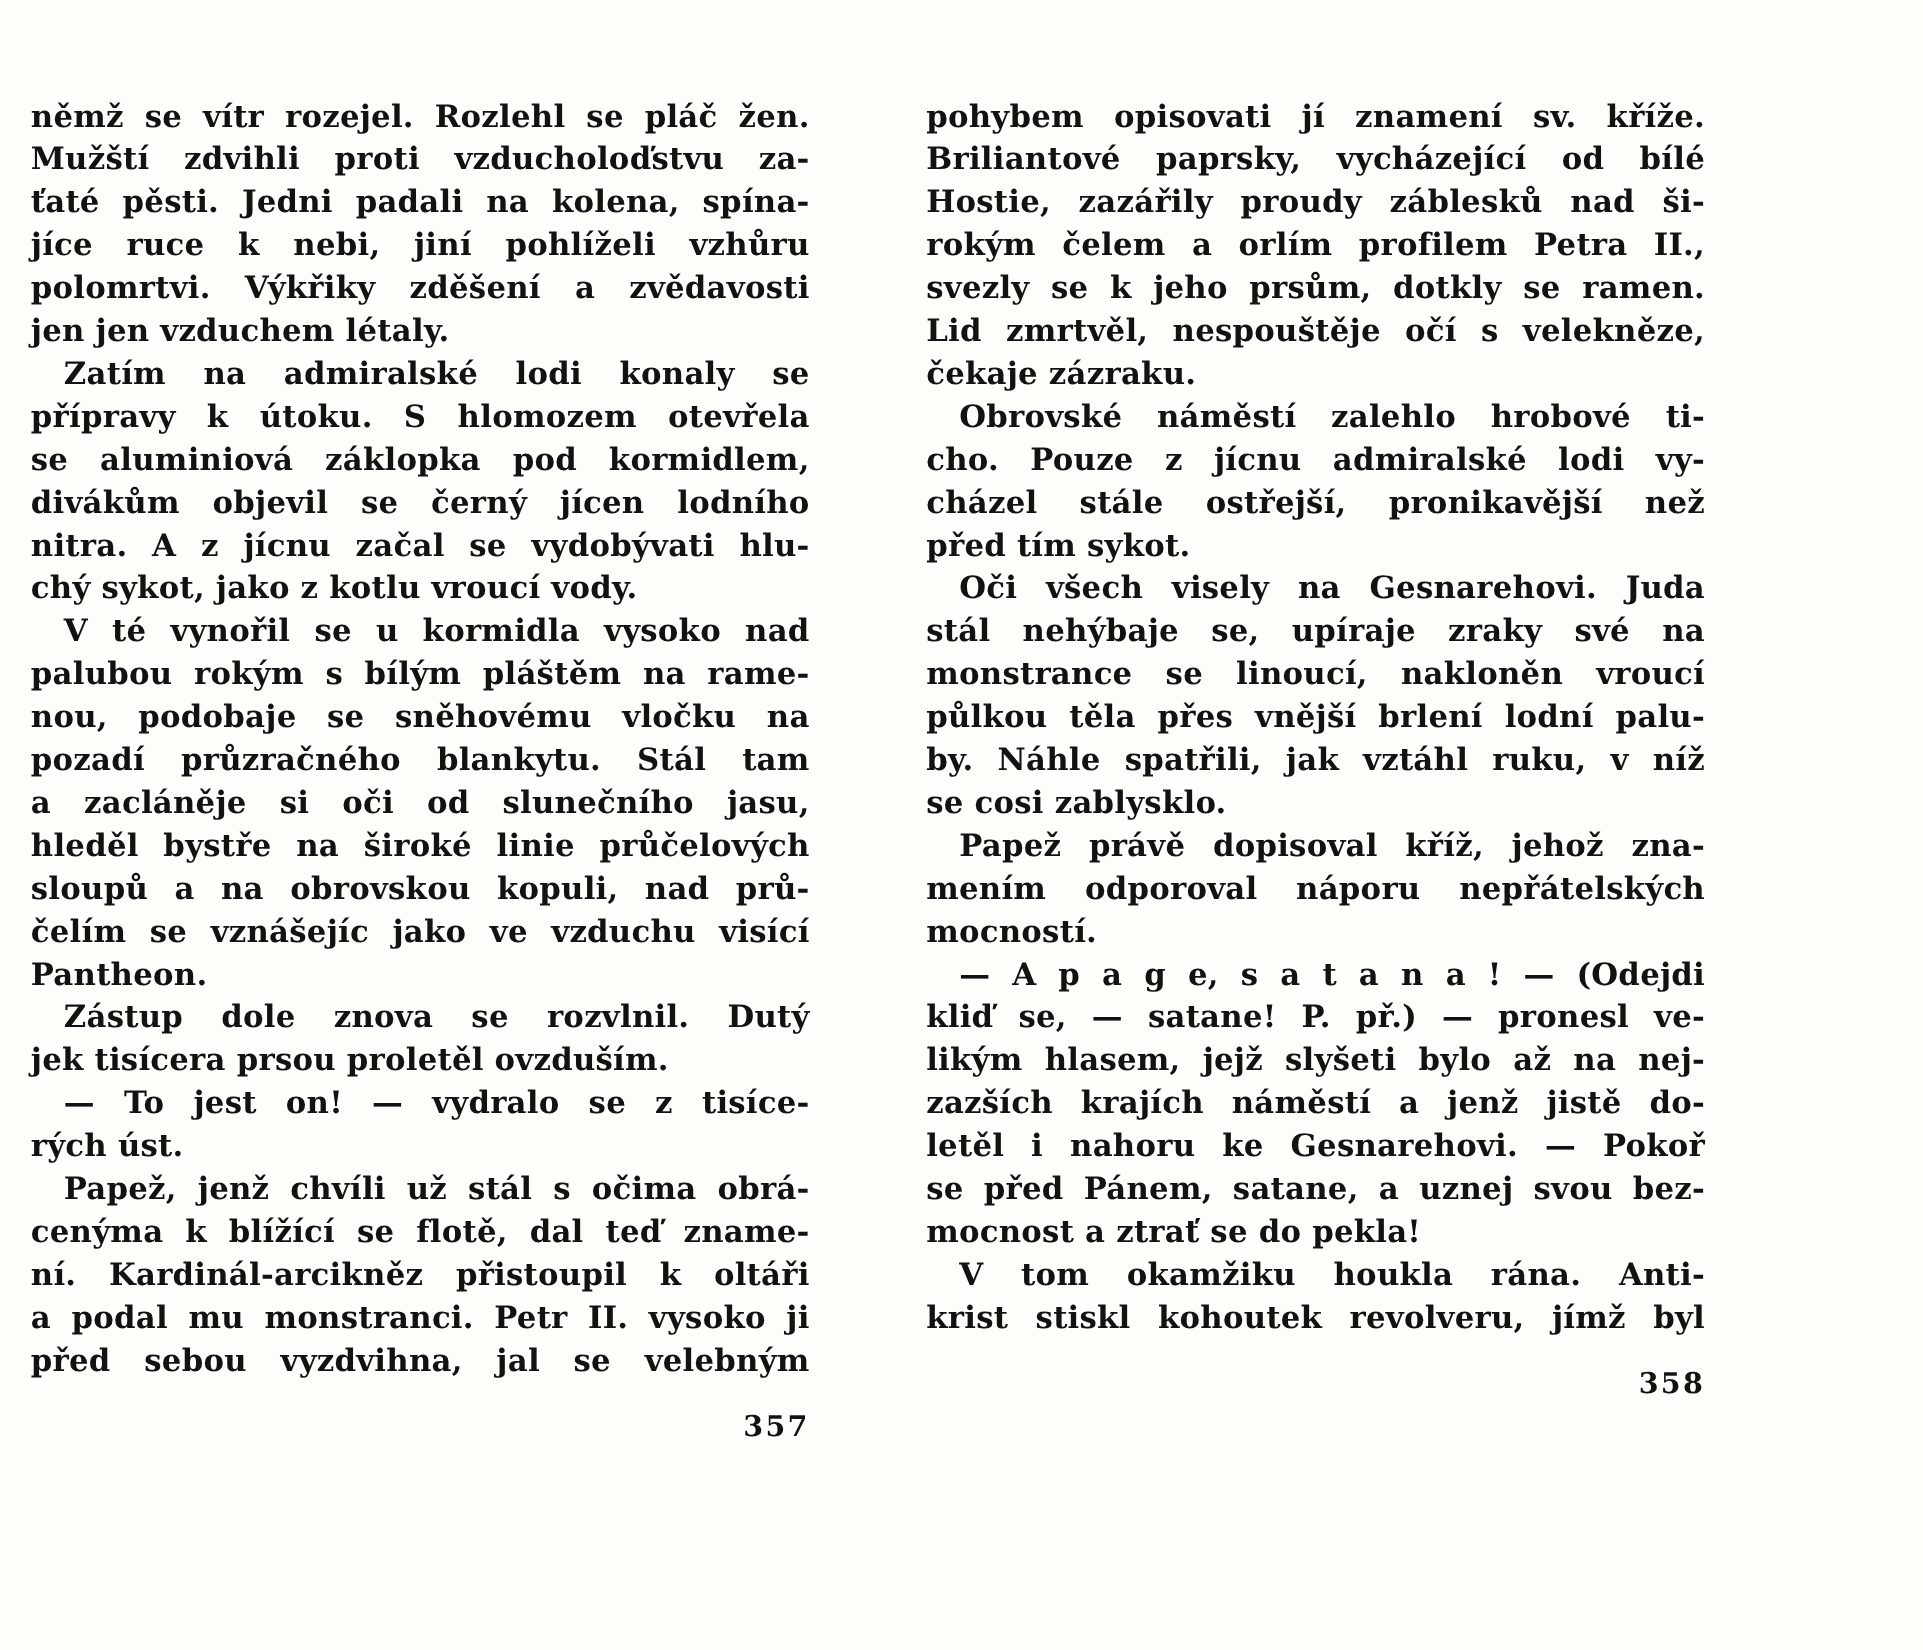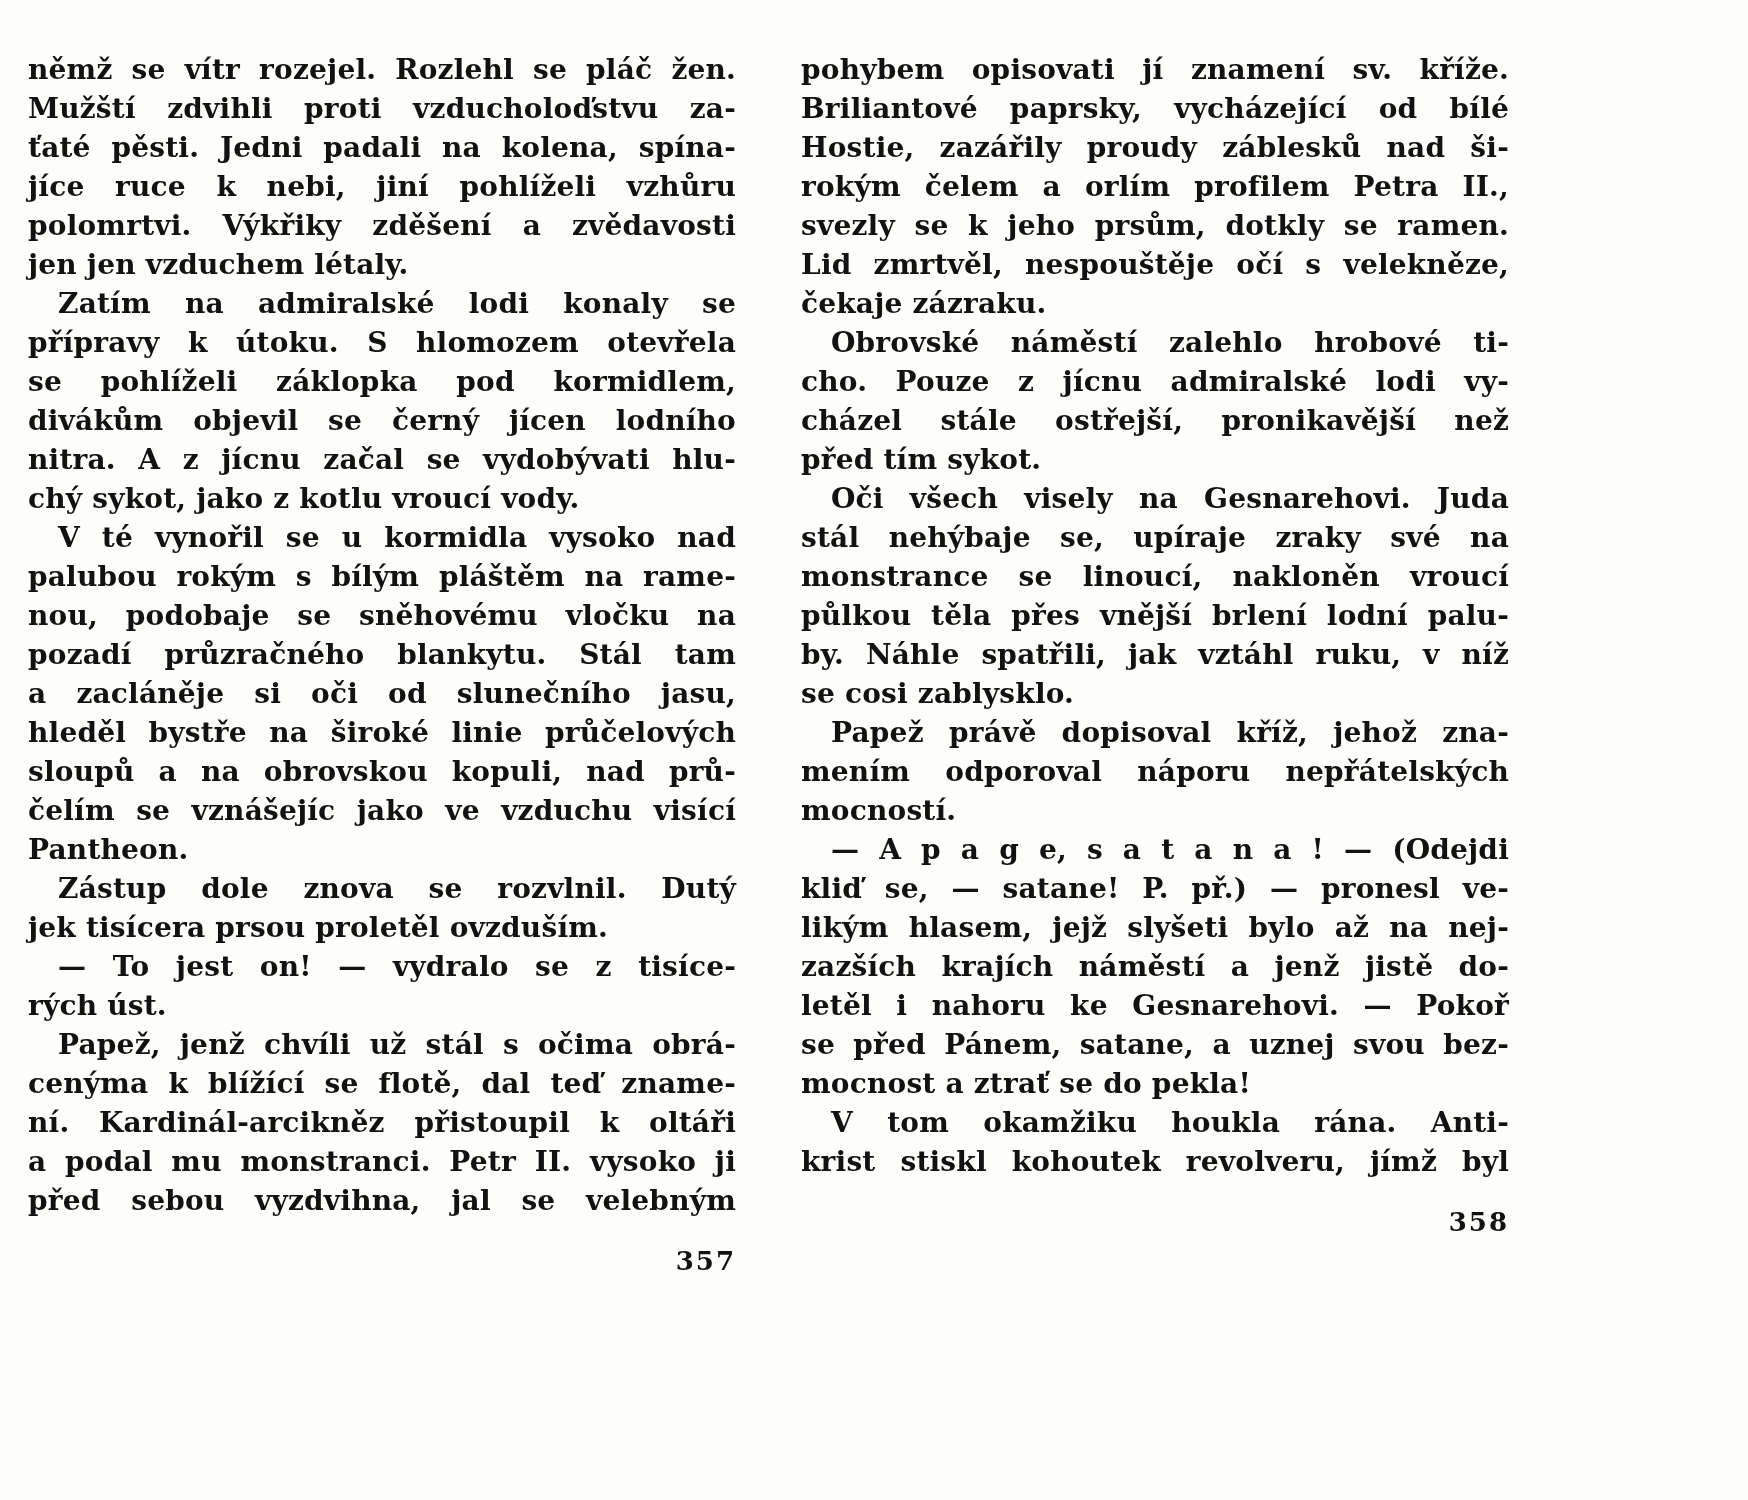--- a/index.html
+++ b/index.html
@@ -11,21 +11,22 @@
     height: 1500px;
     background: #fdfdfa;
     color: #121212;
     font-family: "DejaVu Serif", serif;
     overflow: hidden;
   }
   .spread {
     display: flex;
     box-sizing: border-box;
     padding: 50px 0 0 28px;
-    gap: 65px;
+    gap: 106px;
+    margin-top: 36px;
   }
   .page {
     width: 708px;
     flex: 0 0 auto;
   }
   .text-block {
     font-size: 28px;
     font-weight: bold;
     line-height: 39px;
     letter-spacing: 0.2px;
@@ -56,21 +57,21 @@
   <div class="page">
     <div class="text-block">
         <div class="line">němž se vítr rozejel. Rozlehl se pláč žen.</div>
         <div class="line">Mužští zdvihli proti vzducholoďstvu za-</div>
         <div class="line">ťaté pěsti. Jedni padali na kolena, spína-</div>
         <div class="line">jíce ruce k nebi, jiní pohlíželi vzhůru</div>
         <div class="line">polomrtvi. Výkřiky zděšení a zvědavosti</div>
         <div class="line last-line">jen jen vzduchem létaly.</div>
         <div class="line indent">Zatím na admiralské lodi konaly se</div>
         <div class="line">přípravy k útoku. S hlomozem otevřela</div>
-        <div class="line">se pohlíželi záklopka pod kormidlem,</div>
+        <div class="line">se aluminiová záklopka pod kormidlem,</div>
         <div class="line">divákům objevil se černý jícen lodního</div>
         <div class="line">nitra. A z jícnu začal se vydobývati hlu-</div>
         <div class="line last-line">chý sykot, jako z kotlu vroucí vody.</div>
         <div class="line indent">V té vynořil se u kormidla vysoko nad</div>
         <div class="line">palubou rokým s bílým pláštěm na rame-</div>
         <div class="line">nou, podobaje se sněhovému vločku na</div>
         <div class="line">pozadí průzračného blankytu. Stál tam</div>
         <div class="line">a zacláněje si oči od slunečního jasu,</div>
         <div class="line">hleděl bystře na široké linie průčelových</div>
         <div class="line">sloupů a na obrovskou kopuli, nad prů-</div>

